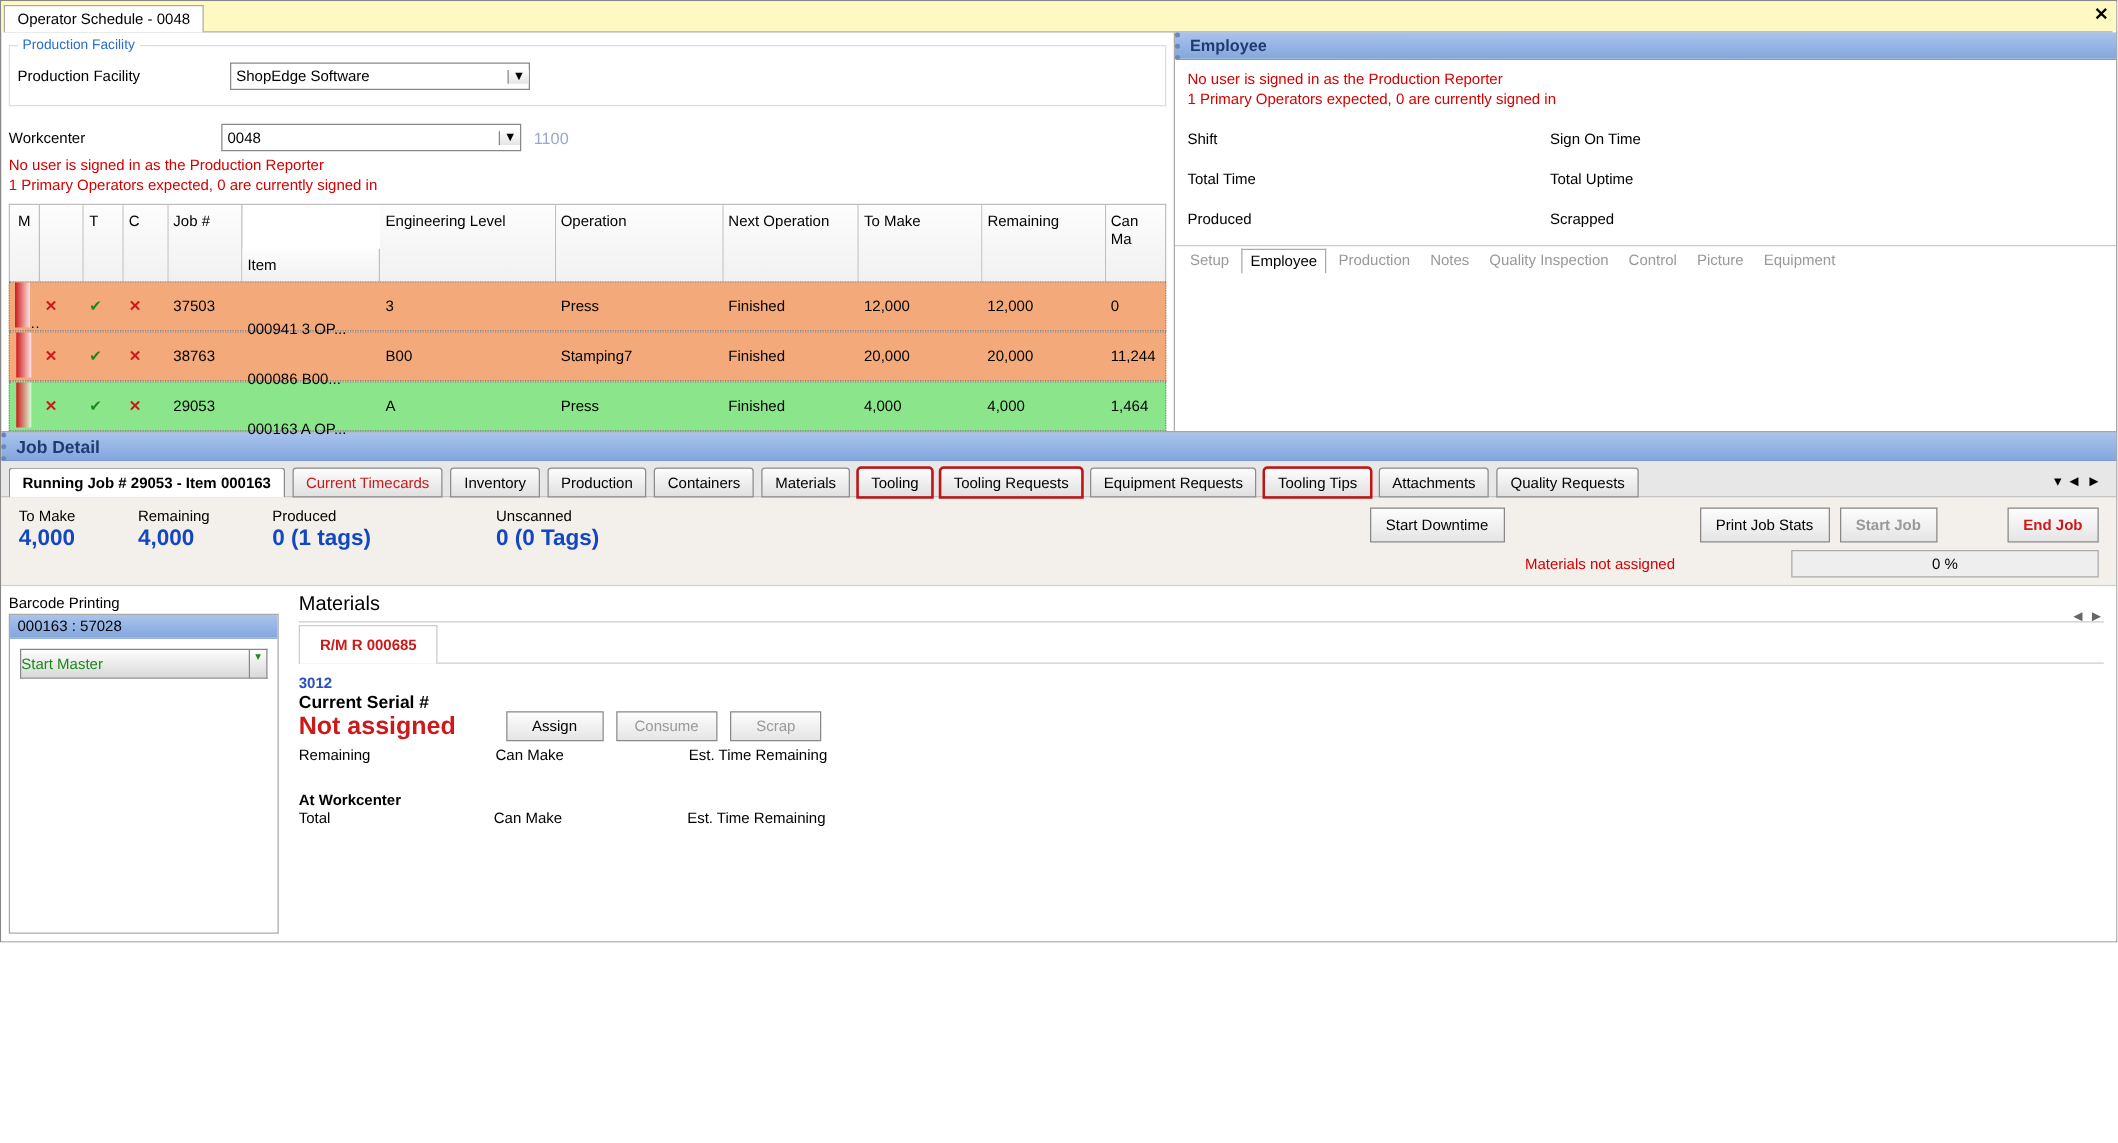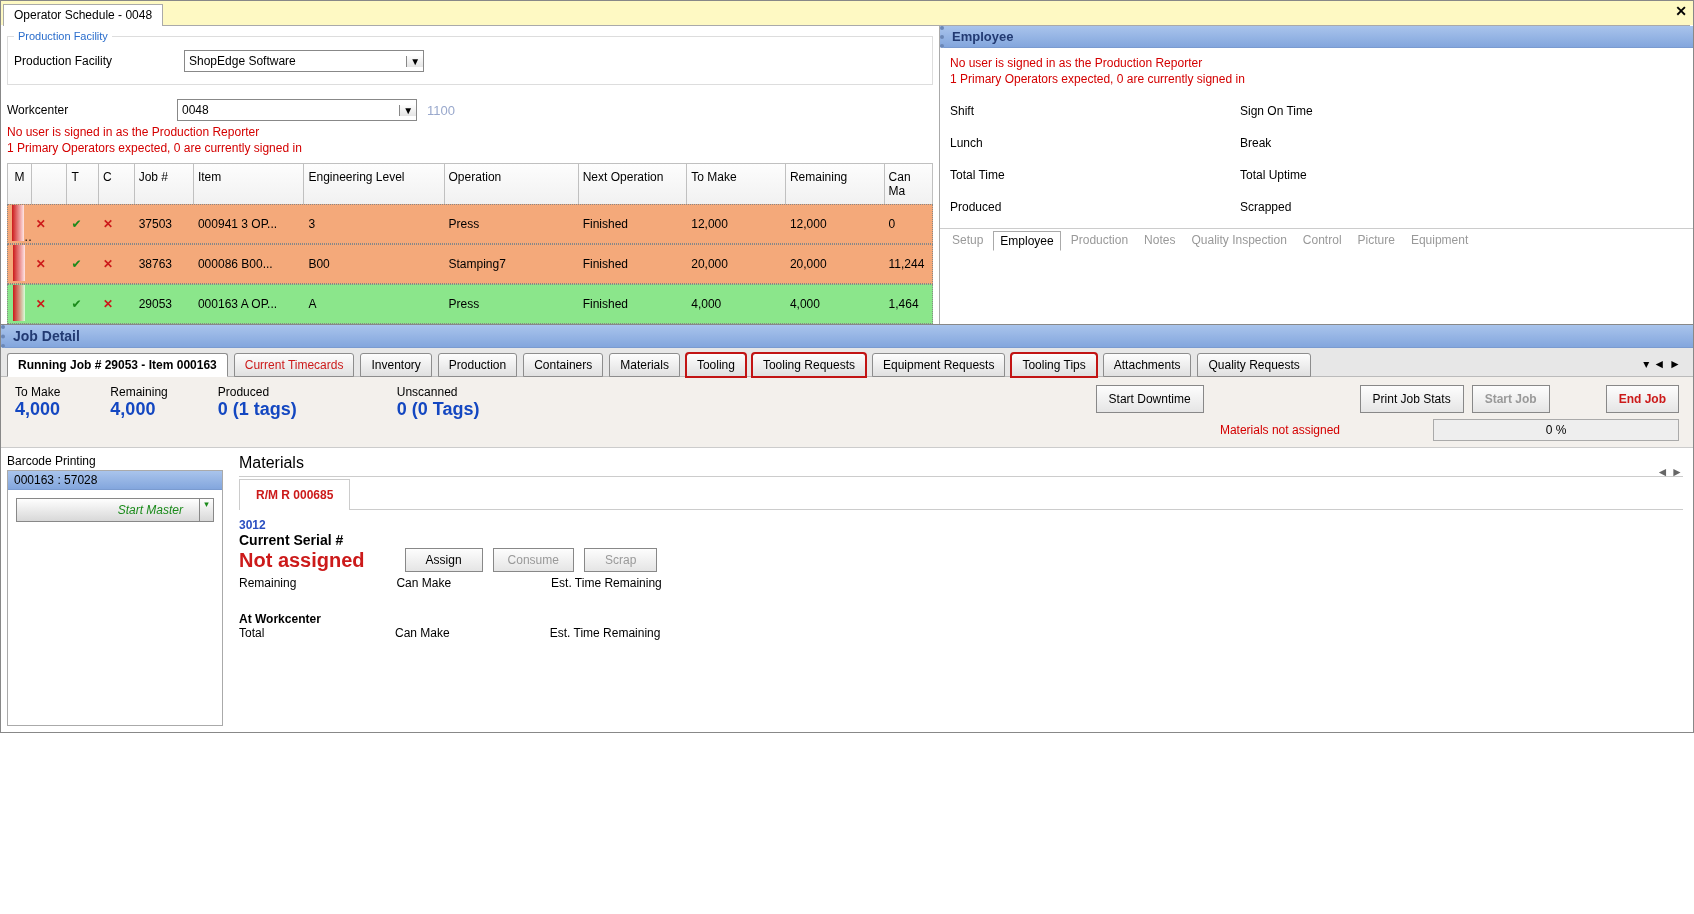--- a/index.html
+++ b/index.html
@@ -32,21 +32,21 @@
   .grid { margin-top:8px; }
   .ghead { display:flex; border:1px solid #c0c0c0; border-bottom:none; }
   .ghead .gh { padding:6px 4px; border-right:1px solid #c0c0c0; background:linear-gradient(#fdfdfd,#f1f1f1); }
   .gbody .grow { display:flex; border:1px dotted #888; border-top-style:dotted; border-bottom:1px dotted #888; height:40px; align-items:center; }
   .grow .gc { padding:2px 4px; border-right:1px dotted transparent; overflow:hidden; white-space:nowrap; text-overflow:ellipsis; }
   .c-m { width:24px; text-align:center; }
   .c-x { width:36px; }
   .c-t { width:32px; }
   .c-c { width:36px; }
   .c-job { width:60px; }
-  .c-item { width:112px; }
+  .c-item { width:112px;margin-top:35px; }
   .c-eng { width:142px; }
   .c-op { width:136px; }
   .c-nop { width:110px; }
   .c-tmk { width:100px; }
   .c-rem { width:100px; }
   .c-cm { width:48px; }
   .row-orange { background:#f4a97a; }
   .row-green { background:#8be68b; }
   .marker { display:inline-block; width:12px; height:36px; background:linear-gradient(to right,#cc1a1a,#ffe5e5); }
   .green-marker { background:linear-gradient(to right,#cc1a1a,#d9ffd9); }
@@ -87,21 +87,21 @@
   .buttons-line {display:flex; gap:8px; align-items:center;}
   .mat-err { color:#d40000; margin-right:85px;}
   .progress { width:246px; height:22px; border:1px solid #aaa; background:#eee; text-align:center; line-height:20px; }
 
   .jd-body { display:flex; background:#fff; }
   .bp-col { width:228px; padding:6px; }
   .bp-col .sec-lbl { margin-bottom:2px; }
   .bp-box { border:1px solid #aaa; height:256px; }
   .bp-hdr { background:linear-gradient(#a9c4ec,#83a6dd); border-bottom:1px solid #7a9bd0; padding:2px 6px; font-size:12px;}
   .bp-btnrow { padding:8px; display:flex; }
-  .bp-btn { flex:1; border:1px solid #888; background:linear-gradient(#fefefe,#d8d8d8); text-align:right; padding:4px 16px; color:#1a8a1a;font-style:italic; }
+  .bp-btn { flex:1; border:1px solid #888; background:linear-gradient(#fefefe,#d8d8d8); text-align:left; padding:4px 0; color:#1a8a1a; }
   .bp-dd { width:14px; border:1px solid #888; border-left:none; background:linear-gradient(#fefefe,#d8d8d8); text-align:center; font-size:9px; color:#1a8a1a;}
 
   .mat-col { flex:1; padding:6px 10px; }
   .mat-col h3 { font-size:16px; font-weight:normal; margin:0 0 4px; }
   .mat-tab { display:inline-block; border:1px solid #ccc; border-bottom:none; padding:8px 16px; color:#cc1a1a; font-weight:bold; background:#fff; }
   .mat-area { border-top:1px solid #ccc; padding-top:2px; position:relative;}
   .mini-nav { position:absolute; right:0; top:-12px; font-size:10px; color:#666;}
   .bluecode { color:#2a4fc1; font-weight:bold; }
   .cs-lbl { font-weight:bold; font-size:14px; }
   .na { color:#cc1a1a; font-weight:bold; font-size:20px; }
@@ -208,24 +208,20 @@
     </div>
 
     <div class="right-pane">
       <div class="panel-title">Employee</div>
       <div class="emp-body">
         <div class="err">No user is signed in as the Production Reporter</div>
         <div class="err">1 Primary Operators expected, 0 are currently signed in</div>
         <div class="pair-row">
             <div class="pl">Shift</div>
             <div class="pr">Sign On Time</div>
-          </div>
-        <div class="pair-row">
-            <div class="pl">Lunch</div>
-            <div class="pr">Break</div>
           </div>
         <div class="pair-row">
             <div class="pl">Total Time</div>
             <div class="pr">Total Uptime</div>
           </div>
         <div class="pair-row" style="margin-bottom:4px;">
             <div class="pl">Produced</div>
             <div class="pr">Scrapped</div>
           </div>
       </div>

